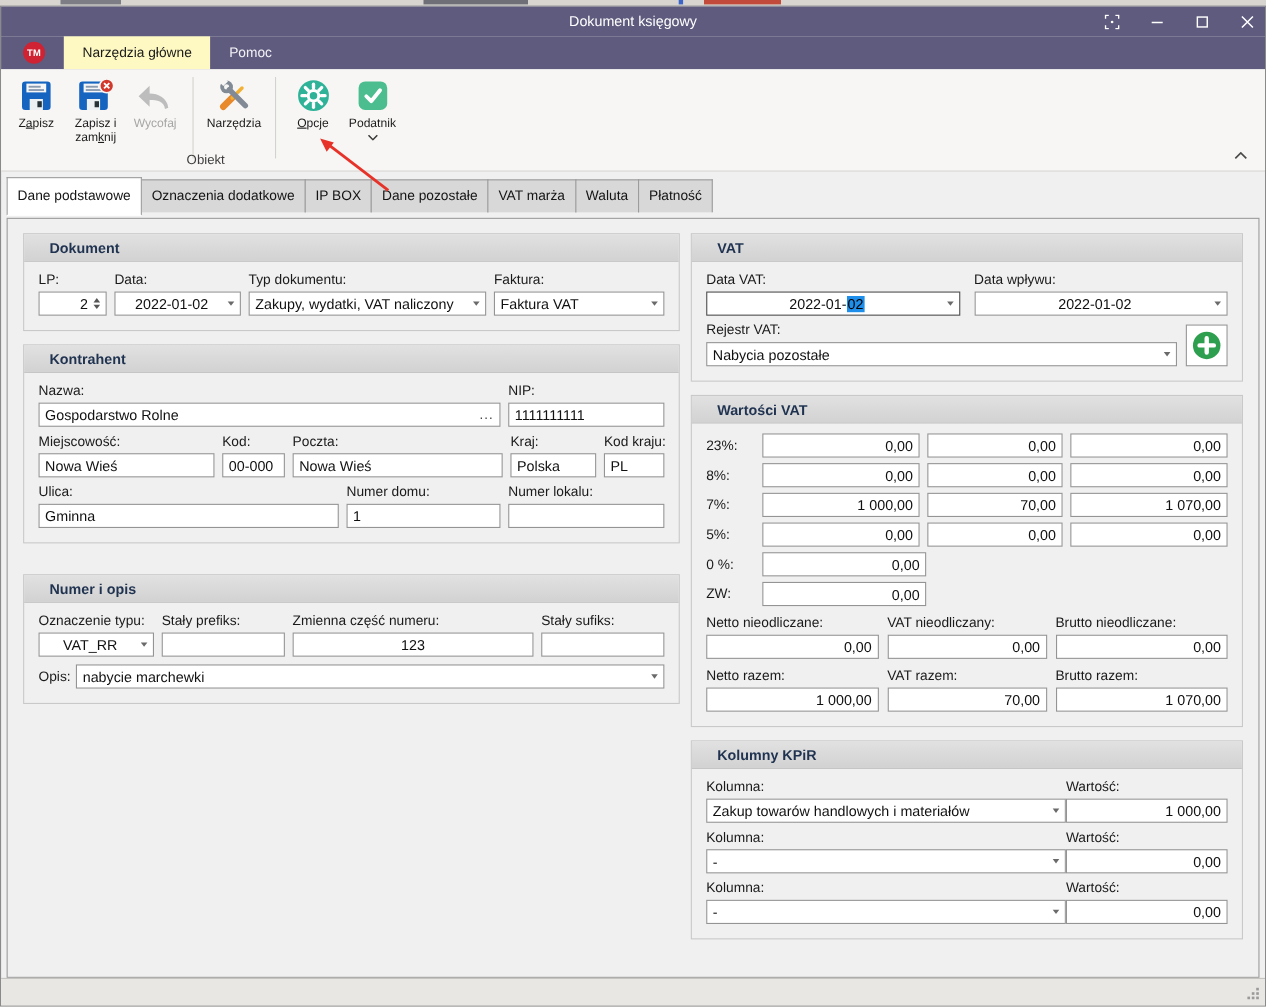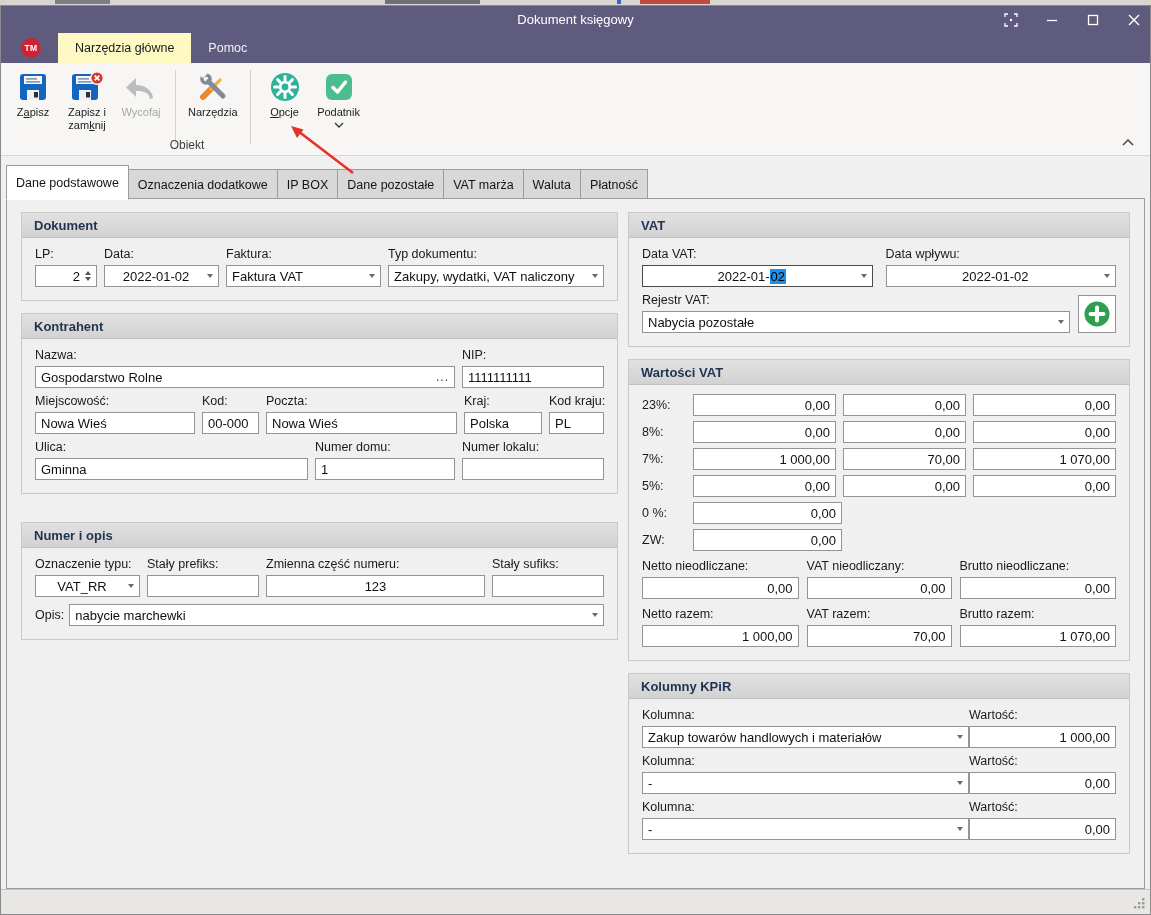--- a/index.html
+++ b/index.html
@@ -29,32 +29,32 @@
   .ribbonbody{position:absolute;top:57px;left:0;right:0;height:93px;background:#f7f6f4;border-bottom:1px solid #d8d6d2;box-sizing:border-box;}
   .btnrow{position:absolute;left:5px;top:5px;display:flex;align-items:flex-start;}
   .rbtn{display:flex;flex-direction:column;align-items:center;gap:3px;padding:3px 5px;min-width:44px;}
   .rbtn .cap{font-size:11px;line-height:1.15;text-align:center;color:#1c1c1c;white-space:nowrap;}
   .rbtn.disabled .cap{color:#a6a6a6;}
   .vsep{width:1px;background:#d4d2ce;height:74px;margin:2px 7px 0;}
   .grouplabel{position:absolute;left:0;width:372px;bottom:3px;text-align:center;font-size:12px;color:#3e3e3e;}
   .collapse{position:absolute;right:16px;bottom:5px;}
   .ul{text-decoration:underline;}
   
-  .tabstrip{position:absolute;left:5px;top:150px;right:5px;height:43px;display:flex;align-items:flex-end;}
+  .tabstrip{position:absolute;left:5px;top:150px;right:5px;height:43px;display:flex;align-items:center;}
   .dtab{height:30px;background:#d8d8d8;border:1px solid #9c9c9c;border-bottom:none;display:flex;align-items:center;
         padding:0 9px;font-size:12.5px;color:#141414;margin-right:-1px;box-sizing:border-box;}
   .dtab.active{height:35px;background:#fff;position:relative;z-index:3;margin-bottom:-1px;border-bottom:1px solid #fff;}
   
   .panel{position:absolute;left:5px;right:5px;top:192px;bottom:25px;background:#f0f0f0;border:1px solid #9c9c9c;
          box-sizing:border-box;padding:13px 14px;display:flex;gap:10px;align-items:flex-start;}
   .colL{width:597px;flex:none;}
   .colR{flex:1;}
   .sec{border:1px solid #c9c9c9;background:#f0f0f0;margin-bottom:12px;}
   .sec-h{height:24px;background:linear-gradient(#e1e1e1,#d2d2d2);border-bottom:1px solid #c0c0c0;
-         display:flex;align-items:center;padding:0 12px;font-weight:bold;font-size:13px;color:#1f3250;}
+         display:flex;align-items:center;padding:0 23px;font-weight:bold;font-size:13px;color:#1f3250;}
   .sec-b{padding:9px 13px 13px;}
   .row{display:flex;gap:7px;}
   .row + .row{margin-top:6px;}
   .fld{display:flex;flex-direction:column;}
   .lbl{font-size:12.5px;color:#1a1a1a;margin-bottom:4px;white-space:nowrap;}
   .box{height:22px;background:#fff;border:1px solid #949494;box-sizing:border-box;display:flex;align-items:center;
        padding:0 5px;font-size:13px;color:#101010;white-space:nowrap;overflow:hidden;}
   .box .val{flex:1;overflow:hidden;white-space:nowrap;}
   .box.center .val{text-align:center;}
   .box.num{justify-content:flex-end;}
@@ -275,31 +275,31 @@
                   </span>
               </div>
             </div>
             <div class="fld" style="width:115px;">
               <span class="lbl">Data:</span>
               <div class="box center">
                 <span class="val">2022-01-02</span>
                   <span class="arrow-dn"></span>
               </div>
             </div>
+            <div class="fld" style="width:216px;">
+              <span class="lbl">Typ dokumentu:</span>
+              <div class="box">
+                <span class="val">Zakupy, wydatki, VAT naliczony</span>
+                  <span class="arrow-dn"></span>
+              </div>
+            </div>
             <div class="fld" style="flex:1;">
               <span class="lbl">Faktura:</span>
               <div class="box">
                 <span class="val">Faktura VAT</span>
-                  <span class="arrow-dn"></span>
-              </div>
-            </div>
-            <div class="fld" style="width:216px;">
-              <span class="lbl">Typ dokumentu:</span>
-              <div class="box">
-                <span class="val">Zakupy, wydatki, VAT naliczony</span>
                   <span class="arrow-dn"></span>
               </div>
             </div>
           </div>
         </div>
       </div>
 
       <div class="sec">
         <div class="sec-h">Kontrahent</div>
         <div class="sec-b">

